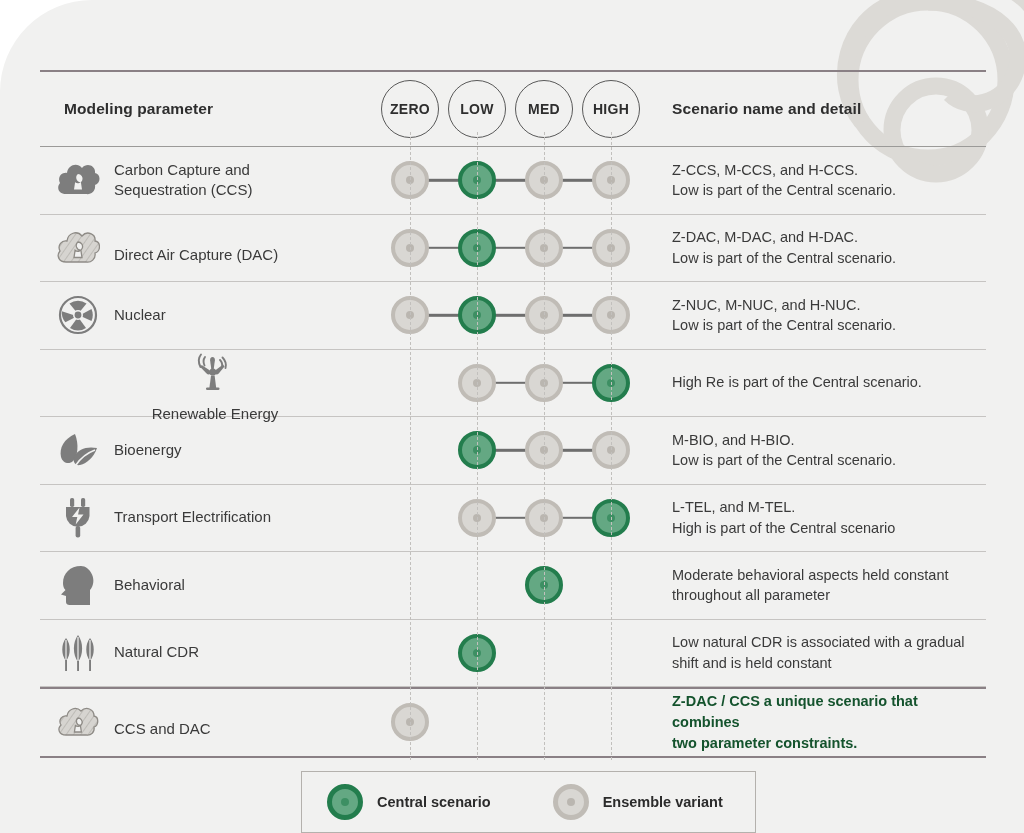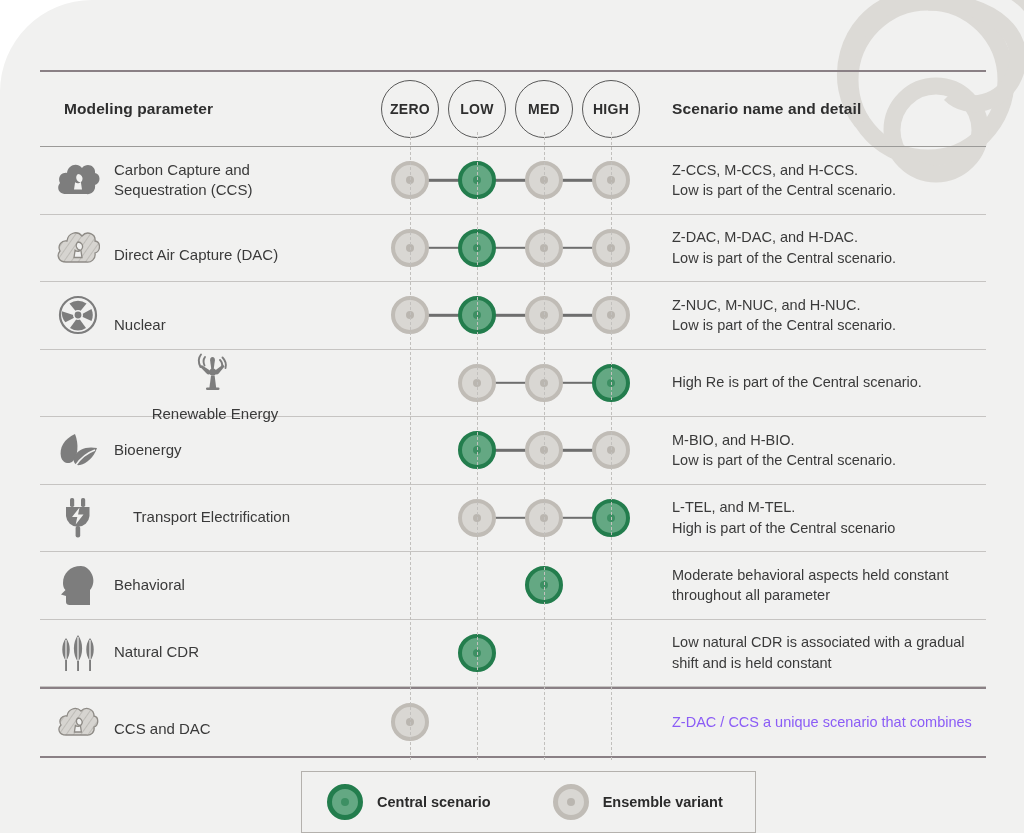--- a/index.html
+++ b/index.html
@@ -71,21 +71,21 @@
     display:flex;align-items:center;justify-content:center;
     color:#7d7d7d;
   }
   .row-label{
     font-size:15px;color:#3a3a3a;line-height:1.38;
     padding-left:4px;
   }
   .row-detail{
     font-size:14.5px;color:#3a3a3a;line-height:1.42;
   }
-  .row-detail.bold{font-weight:normal;color:#8b5cf6;}
+  .row-detail.bold{font-weight:bold;color:#14532d;}
 
   
   #guides{
     position:absolute;left:380px;top:132px;width:272px;height:628px;
     pointer-events:none;
   }
   #guides .g{
     position:absolute;top:0;bottom:0;width:0;
     border-left:1.2px dashed #c2c0bd;
   }
@@ -236,21 +236,21 @@
               </div>
             </div>
     </div>
     <div class="col-detail">
       <div class="row-detail">Z-DAC, M-DAC, and H-DAC.</div>
       <div class="row-detail">Low is part of the Central scenario.</div>
     </div>
   </div>
   <div class="rule thin"></div>
   <div class="row data-row">
-    <div class="col-param" style="display:flex;align-items:flex-end;padding-left:6px;">
+    <div class="col-param" style="display:flex;align-items:center;padding-left:6px;">
       <span class="row-icon">
               <svg width="40" height="40" viewBox="0 0 40 40">
       <circle cx="20" cy="20" r="18" fill="none" stroke="#7d7d7d" stroke-width="2.2"></circle>
       <path d="M20 19 L11.5 8.5 A15 15 0 0 1 28.5 8.5 Z" fill="#7d7d7d"></path>
       <path d="M19 21 L6.5 25.5 A15 15 0 0 1 4.5 14 Z" fill="#7d7d7d" transform="rotate(-8 20 20)"></path>
       <path d="M20 22 L12 33 A15 15 0 0 0 28 33 Z" fill="#7d7d7d"></path>
       <path d="M21.5 20.5 L33.5 14 A15 15 0 0 1 33.5 26 Z" fill="#7d7d7d"></path>
       <circle cx="20" cy="20" r="4.2" fill="#7d7d7d"></circle>
       <circle cx="20" cy="20" r="4.2" fill="none" stroke="#f1f1f0" stroke-width="1.6"></circle>
     </svg>
@@ -346,21 +346,21 @@
               </div>
             </div>
     </div>
     <div class="col-detail">
       <div class="row-detail">M-BIO, and H-BIO.</div>
       <div class="row-detail">Low is part of the Central scenario.</div>
     </div>
   </div>
   <div class="rule thin"></div>
   <div class="row data-row">
-    <div class="col-param" style="display:flex;align-items:center;padding-left:6px;gap:19px;">
+    <div class="col-param" style="display:flex;align-items:center;padding-left:6px;">
       <span class="row-icon">
               <svg width="36" height="42" viewBox="0 0 36 42">
       <g fill="#7d7d7d">
         <rect x="10" y="1" width="4.2" height="9" rx="1.8"></rect>
         <rect x="21" y="1" width="4.2" height="9" rx="1.8"></rect>
         <path d="M6 10 h23.5 v9 a11.8 11.8 0 0 1 -23.5 0 Z"></path>
         <rect x="15.6" y="29" width="4.6" height="11.5" rx="2.1"></rect>
       </g>
       <path d="M19.5 10.5 l-7.5 9.5 h5.3 l-1.6 7.5 7.8 -10 h-5.4 Z" fill="#f1f1f0"></path>
     </svg>
@@ -464,20 +464,21 @@
       </div>
       <div class="col-grid">
         <div class="markers" id="final-markers">
             <div class="dot gray" style="left:30px;">
               <span class="core"></span>
             </div>
           </div>
       </div>
       <div class="col-detail">
         <div class="row-detail bold">Z-DAC / CCS a unique scenario that combines</div>
+        <div class="row-detail bold">two parameter constraints.</div>
       </div>
     </div>
     <div class="rule"></div>
   </div>
 
   <div id="guides">
     <div class="g" style="left:30px;"></div>
     <div class="g" style="left:97px;"></div>
     <div class="g" style="left:164px;"></div>
     <div class="g" style="left:231px;"></div>

